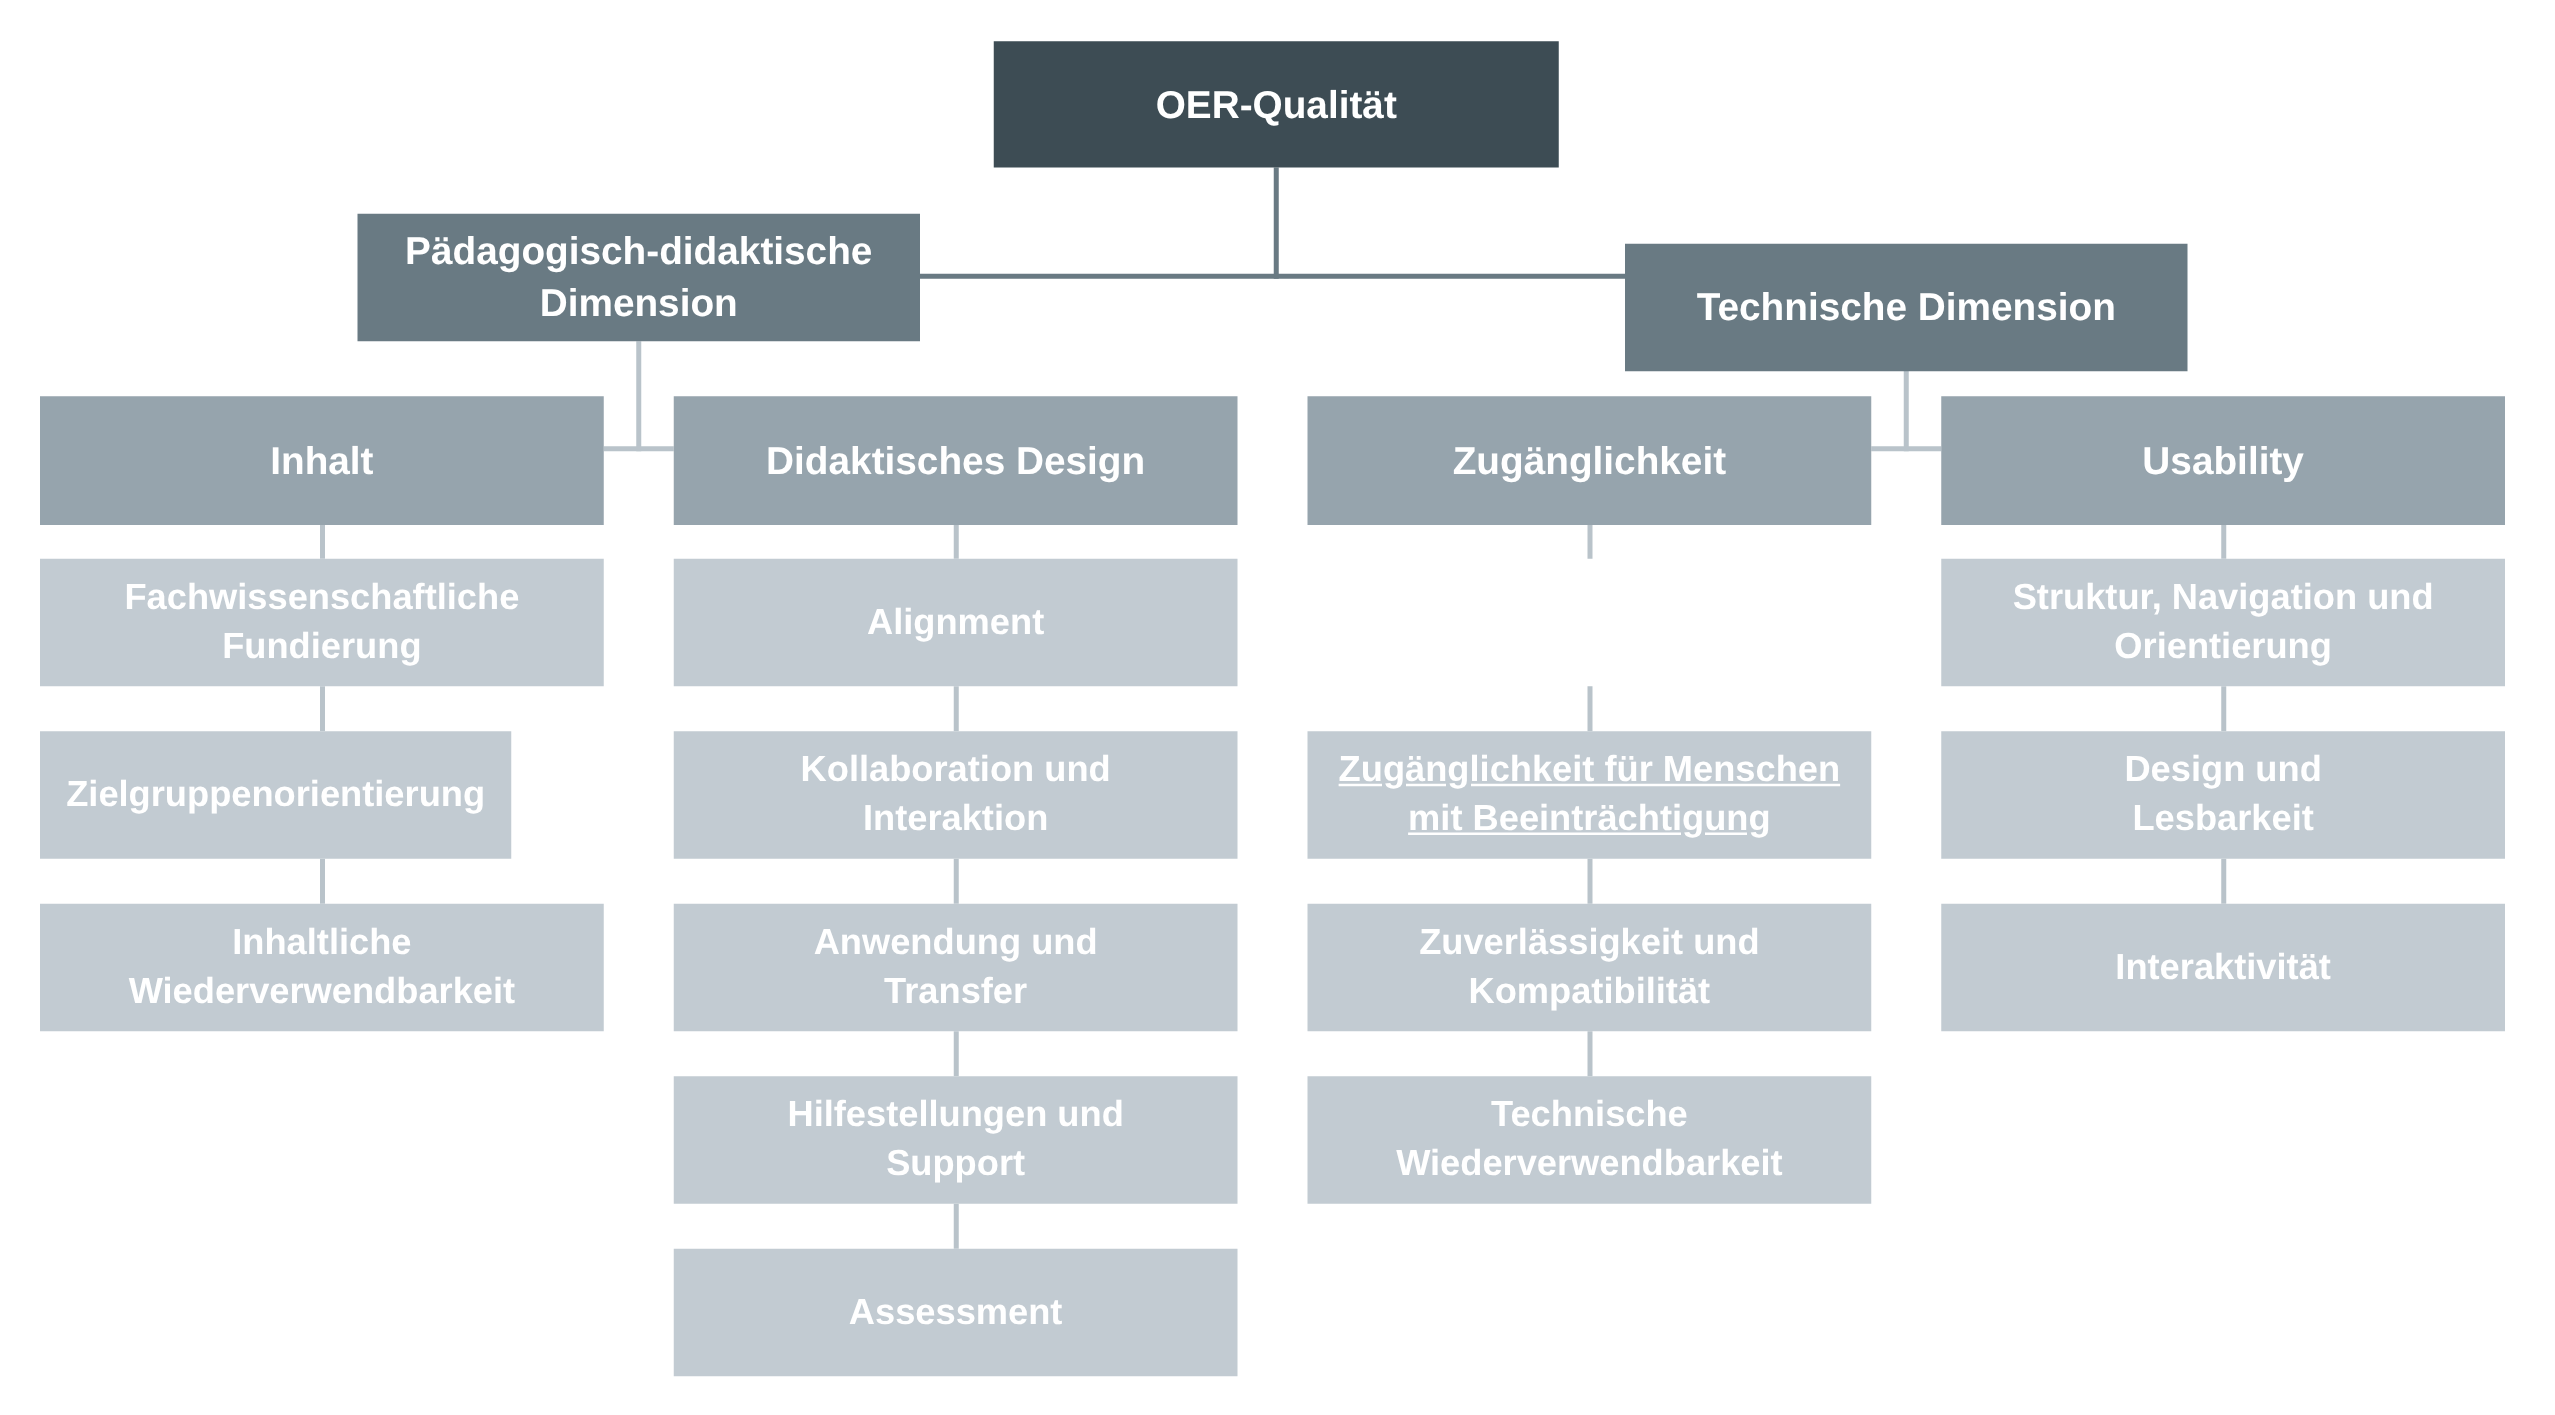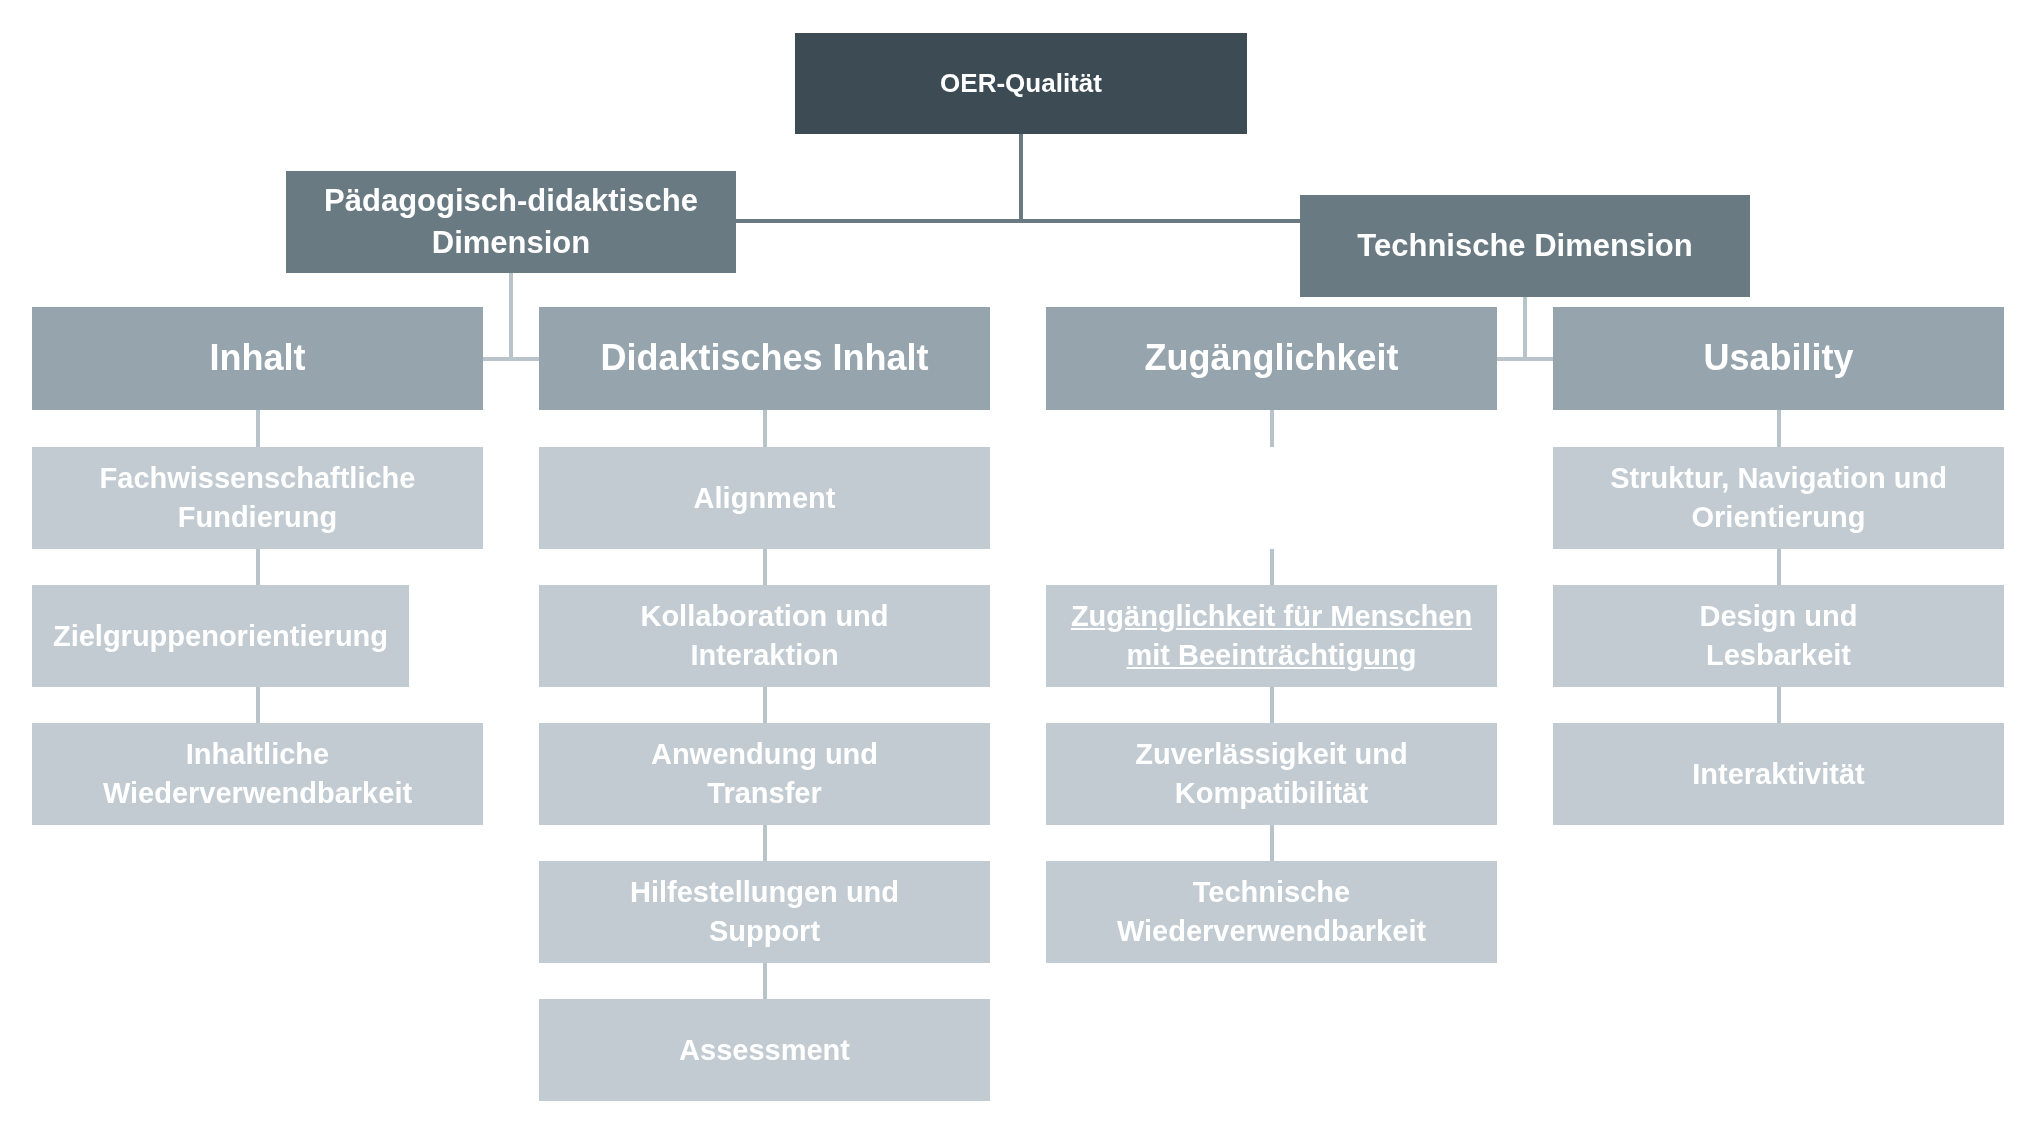--- a/index.html
+++ b/index.html
@@ -13,23 +13,23 @@
   }
   .box {
     position:absolute;
     display:flex; align-items:center; justify-content:center;
     text-align:center;
     color:var(--text,#ffffff);
     font-size:29px; line-height:1.34;
     white-space:pre-line;
     padding:0 6px; box-sizing:border-box;
   }
-  .lvl1 { background:var(--root-box,#3d4c54); font-size:26px; }
+  .lvl1 { background:var(--root-box,#3d4c54); font-size:31px; }
   .lvl2 { background:var(--dimension-box,#697a83); font-size:31px; }
-  .lvl3 { background:var(--header-box,#96a4ad); font-size:36px; }
+  .lvl3 { background:var(--header-box,#96a4ad); font-size:31px;margin-top:10px; }
   .lvl4 { background:var(--item-box,#c2cbd2); }
   .line { position:absolute; }
   .line.dark  { background:var(--connector-dark,#697a83); }
   .line.light { background:var(--connector-light,#b9c3ca); }
 </style>
 </head>
 <body>
 
 <div class="canvas">
 
@@ -60,21 +60,21 @@
   <div class="line light" style="left:1777px; top:549px; width:4px; height:36px;"></div>
   <div class="line light" style="left:1777px; top:687px; width:4px; height:36px;"></div>
 
   <div class="box lvl1" style="left:795px; top:33px; width:452px; height:101px;">OER-Qualität</div>
 
   <div class="box lvl2" style="left:286px; top:171px; width:450px; height:102px;">Pädagogisch-didaktische
 Dimension</div>
   <div class="box lvl2" style="left:1300px; top:171px; width:450px; height:102px;margin-top:24px;">Technische Dimension</div>
 
   <div class="box lvl3" style="left:32px;   top:307px; width:451px; height:103px;">Inhalt</div>
-  <div class="box lvl3" style="left:539px;  top:307px; width:451px; height:103px;">Didaktisches Inhalt</div>
+  <div class="box lvl3" style="left:539px;  top:307px; width:451px; height:103px;">Didaktisches Design</div>
   <div class="box lvl3" style="left:1046px; top:307px; width:451px; height:103px;">Zugänglichkeit</div>
   <div class="box lvl3" style="left:1553px; top:307px; width:451px; height:103px;">Usability</div>
 
   <div class="box lvl4" style="left:32px; top:447px; width:451px; height:102px;">Fachwissenschaftliche
 Fundierung</div>
   <div class="box lvl4" style="left:32px; top:585px; width:377px; height:102px;">Zielgruppenorientierung</div>
   <div class="box lvl4" style="left:32px; top:723px; width:451px; height:102px;">Inhaltliche
 Wiederverwendbarkeit</div>
 
   <div class="box lvl4" style="left:539px; top:447px; width:451px; height:102px;">Alignment</div>

